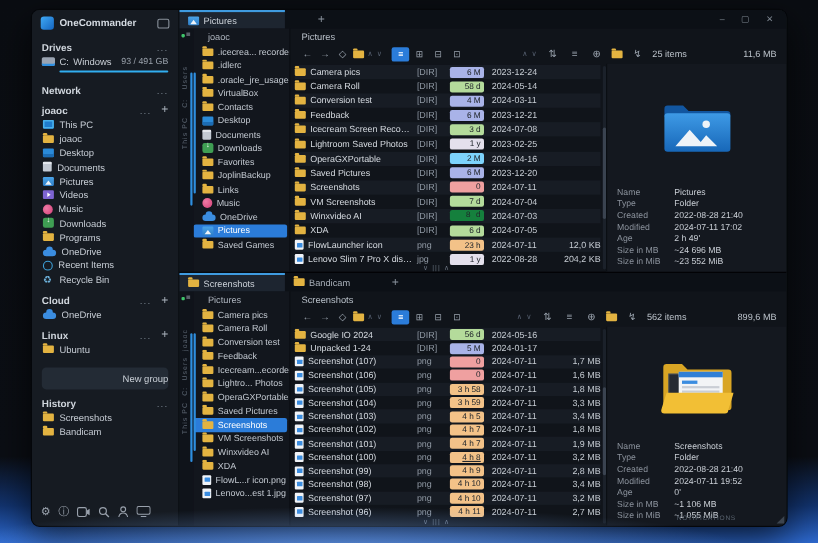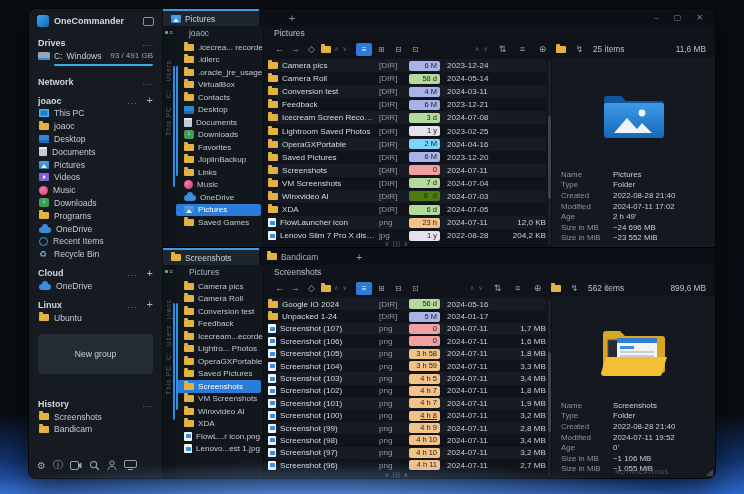--- a/index.html
+++ b/index.html
@@ -25,22 +25,22 @@
   .section { padding:5px 9px 1px; }
   .sec-head { display:flex; align-items:center; height:13px; }
   .sec-label { font-size:9px; font-weight:bold; color:#d0d6dd; }
   .sec-menu { margin-left:auto; color:#79828d; font-size:9px; letter-spacing:1px; }
   .sec-add { color:#aab2bc; margin-left:9px; font-size:11px; line-height:9px; }
   .side-item { display:flex; align-items:center; gap:5px; height:12.8px;
     font-size:8.6px; color:#c6ccd4; padding-left:1px; white-space:nowrap; }
   .drive-row { display:flex; align-items:center; gap:4px; height:13px; font-size:8.6px; color:#c9cfd6; }
   .drive-usage { margin-left:auto; color:#9aa2ac; font-size:8px; }
   .drive-bar { height:2px; background:#31aef0; border-radius:1px; margin:2px 0 3px 16px; }
-  .new-group { margin:9px 9px 18px; background:#232b35; border-radius:4px; text-align:center;
-    padding:15px 0; color:#c9cfd6; font-size:8.6px; }
+  .new-group { margin:9px 9px 1px; background:#232b35; border-radius:4px; text-align:right;
+    padding:5px 0; color:#c9cfd6; font-size:8.6px; }
   .side-status { margin-top:auto; display:flex; gap:7px; align-items:center;
     padding:5px 8px 6px; color:#99a1ac; font-size:10px; }
   .side-status svg { display:block; }
 
   
   .main { flex:1; display:flex; flex-direction:column; min-width:0; background:#10141a; }
   .pane { display:flex; flex-direction:column; overflow:hidden; position:relative; }
   #pane-top { height:239px; border-bottom:1px solid #000; }
   #pane-bottom { flex:1; }
 
@@ -492,21 +492,21 @@
                     <span class="f-name">VM Screenshots</span>
                     <span class="f-type">[DIR]</span>
                     <span class="f-age" style="background: rgb(180, 219, 155);">7 d</span>
                     <span class="f-date">2024-07-04</span>
                     <span class="f-size"></span>
                   </div>
                   <div class="file-row">
                     <span class="ic ic-folder"></span>
                     <span class="f-name">Winxvideo AI</span>
                     <span class="f-type">[DIR]</span>
-                    <span class="f-age" style="background: #4d7c0f; font-family: Liberation Mono, monospace;">8 d</span>
+                    <span class="f-age" style="background: #15803d; font-family: Liberation Mono, monospace;">8 d</span>
                     <span class="f-date">2024-07-03</span>
                     <span class="f-size"></span>
                   </div>
                   <div class="file-row">
                     <span class="ic ic-folder"></span>
                     <span class="f-name">XDA</span>
                     <span class="f-type">[DIR]</span>
                     <span class="f-age" style="background: rgb(180, 219, 155);">6 d</span>
                     <span class="f-date">2024-07-05</span>
                     <span class="f-size"></span>

